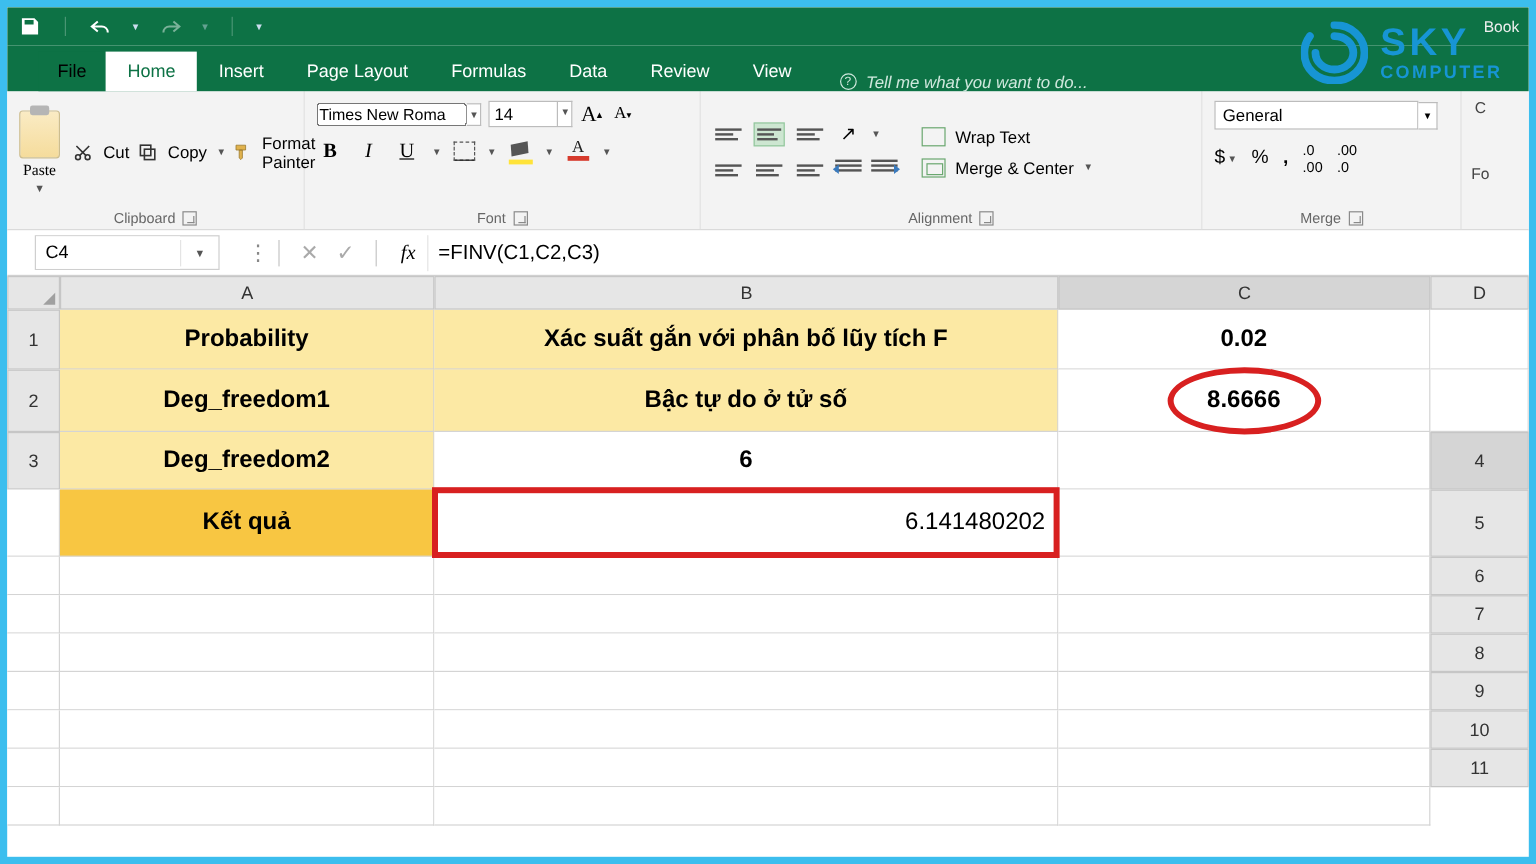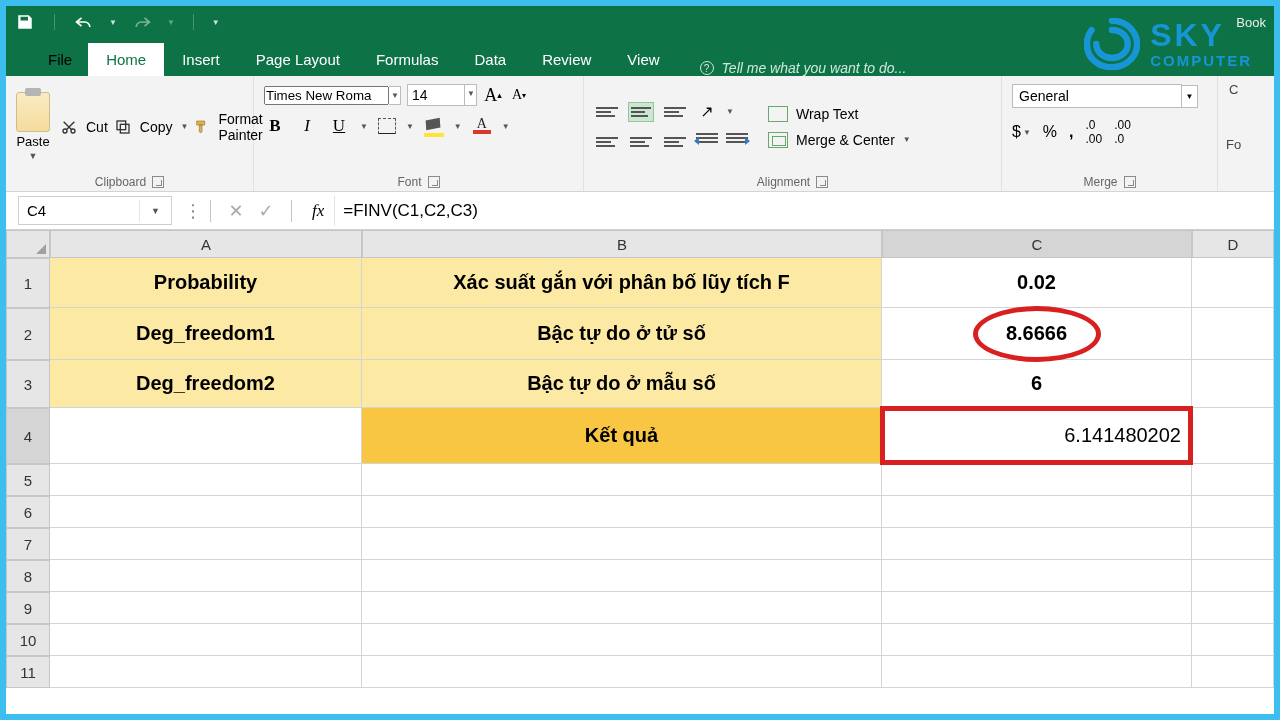--- a/index.html
+++ b/index.html
@@ -31,21 +31,21 @@
 .group { border-right: 1px solid #e1e1e1; padding: 4px 10px 2px; display: flex; flex-direction: column; }
 .group .label { text-align: center; font-size: 12px; color: #666; padding: 2px 0 0; display: flex; justify-content: center; align-items: center; gap: 6px; }
 .group .label .dlg { width: 12px; height: 12px; border: 1px solid #8a8a8a; position: relative; cursor: pointer; }
 .group .label .dlg::after { content: ""; position: absolute; right: 1px; bottom: 1px; width: 5px; height: 5px; border-right: 1px solid #8a8a8a; border-bottom: 1px solid #8a8a8a; }
 .gbody { flex: 1; display: flex; align-items: center; gap: 10px; }
 
 
 .clip-left { display: flex; flex-direction: column; align-items: center; gap: 2px; cursor: pointer; }
 .clip-left .board { width: 34px; height: 40px; background: linear-gradient(#faebc4,#f5dc9c); border: 1px solid #cdbd8e; border-radius: 3px; position: relative; }
 .clip-left .board::before { content:""; position:absolute; top:-5px; left:50%; transform:translateX(-50%); width:16px; height:8px; background:#b5b5b5; border-radius:2px; }
-.clip-left span { font-size: 13px; }
+.clip-left span { font-size: 13px; font-family: Liberation Serif, serif; }
 .clip-left .dd { font-size: 9px; color: #555; }
 .clip-right { display: flex; flex-direction: row; gap: 6px; font-size: 14px; }
 .clip-right .row { display: flex; align-items: center; gap: 8px; cursor: pointer; }
 .clip-right .row .smico { width: 18px; height: 16px; display:flex; align-items:center; justify-content:center; }
 
 
 .font-top { display: flex; gap: 6px; align-items: center; }
 .font-top select, .font-top .fsize { border: 1px solid #bcbcbc; background: #fff; font-size: 14px; padding: 2px 4px; }
 .font-top .fname { width: 125px; }
 .font-top .fsize { width: 58px; }
@@ -88,21 +88,21 @@
 .num-top { display:flex; align-items:center; }
 .num-top .sel { border:1px solid #bcbcbc; background:#fff; padding:3px 6px; width:170px; font-size:14px;}
 .num-top .dd { width:16px; border:1px solid #bcbcbc; border-left:none; background:#fff; text-align:center; font-size:8px; padding:6px 0; cursor:pointer;}
 .num-bot { display:flex; gap:12px; align-items:center; margin-top:10px; font-size:16px;}
 .num-bot .b{cursor:pointer; display:flex; align-items:center; gap:2px;}
 .num-bot .dec{font-size:12px;}
 .num-bot .ddsm{font-size:8px;color:#555;}
 
 
 .fbar { height: 38px; display: flex; align-items: center; border-bottom: 1px solid #d0d0d0; background: #fff; }
-.fbar .namebox { width: 154px; border: 1px solid #cfcfcf; margin: 0 12px; display:flex; align-items:center; }
+.fbar .namebox { width: 154px; border: 1px solid #cfcfcf; margin: 0 23px; display:flex; align-items:center; }
 .fbar .namebox input { border:none; width: 120px; padding: 5px 8px; font-size: 15px; outline:none; }
 .fbar .namebox .dd { flex:1; text-align:center; font-size:9px; color:#555; cursor:pointer; border-left:1px solid #e4e4e4; padding:6px 0;}
 .fbar .sep { width:1px; height:22px; background:#c5c5c5; margin: 0 10px;}
 .fbar .vdots { color:#888; font-size:18px; letter-spacing:-2px;}
 .fbar .fx-btn { width: 30px; text-align:center; color:#888; font-size:18px; cursor:pointer;}
 .fbar .fx { font-style: italic; font-family: "Times New Roman"; font-size: 17px; margin: 0 10px; }
 .fbar .formula { flex:1; padding: 5px 8px; font-size: 17px; border-left: 1px solid #e4e4e4;}
 
 
 .grid { display: grid; grid-template-columns: 44px 312px 520px 310px 82px; grid-auto-rows: 36px; font-size: 15px; }
@@ -401,21 +401,20 @@
     <div class="cell"></div>
 
     <div class="rh">2</div>
     <div class="cell yl bold center f18">Deg_freedom1</div>
     <div class="cell yl bold center f18">Bậc tự do ở tử số</div>
     <div class="cell bold center f18 ellipse">8.6666</div>
     <div class="cell"></div>
 
     <div class="rh">3</div>
     <div class="cell yl bold center f18">Deg_freedom2</div>
-    <div class="cell yl bold center f18">Bậc tự do ở mẫu số</div>
     <div class="cell bold center f18">6</div>
     <div class="cell"></div>
 
     <div class="rh sel">4</div>
     <div class="cell"></div>
     <div class="cell yl2 bold center f18">Kết quả</div>
     <div class="cell right f18 redbox">6.141480202</div>
     <div class="cell"></div>
 
     <div class="rh">5</div>

